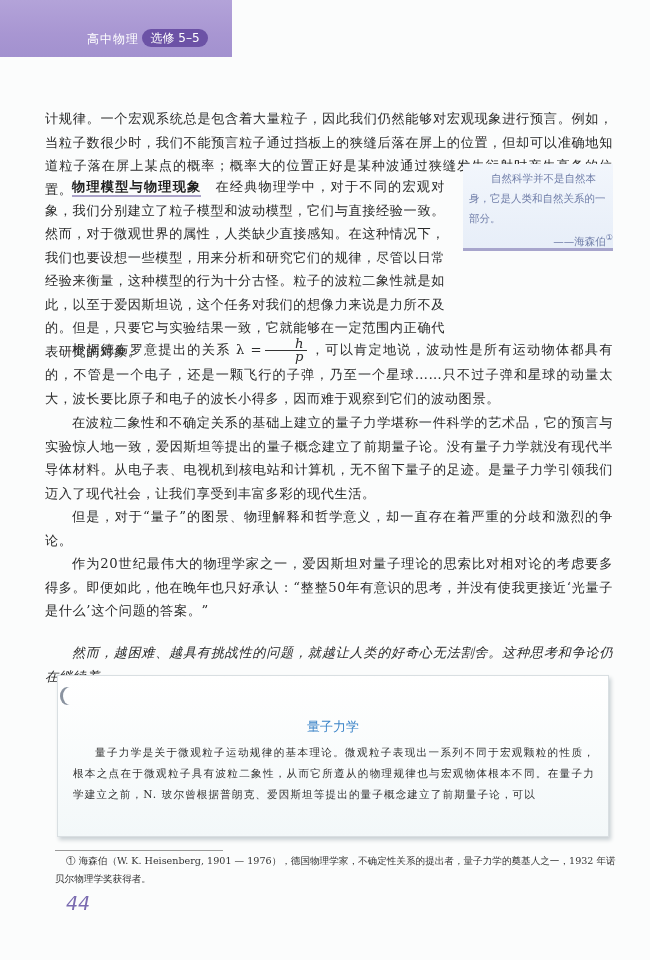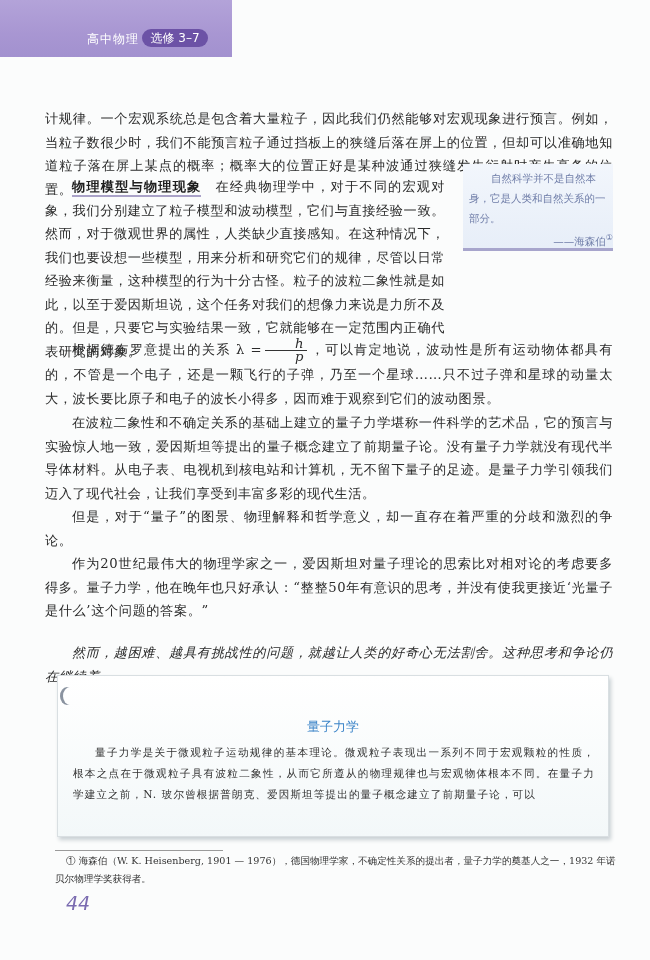--- a/index.html
+++ b/index.html
@@ -85,37 +85,37 @@
   .page-number {
     position: absolute; left: 66px; top: 892px;
     font-family: "DejaVu Sans", sans-serif; font-style: italic; font-size: 19px; color: #7a6bb0;
   }
 </style>
 </head>
 <body>
 
 <div class="header-band">
   <span class="header-subject">高中物理</span>
-  <span class="header-pill">选修 3–7</span>
+  <span class="header-pill">选修 5–5</span>
 </div>
 
 <p class="para" style="top:68px;margin-top:39px;">计规律。一个宏观系统总是包含着大量粒子，因此我们仍然能够对宏观现象进行预言。例如，当粒子数很少时，我们不能预言粒子通过挡板上的狭缝后落在屏上的位置，但却可以准确地知道粒子落在屏上某点的概率；概率大的位置正好是某种波通过狭缝发生衍射时产生亮条的位置。</p>
 
 <p class="para indent" style="top:175px; width:400px;"><span class="section-head">物理模型与物理现象</span><span>在经典物理学中，对于不同的宏观对象，我们分别建立了粒子模型和波动模型，它们与直接经验一致。然而，对于微观世界的属性，人类缺少直接感知。在这种情况下，我们也要设想一些模型，用来分析和研究它们的规律，尽管以日常经验来衡量，这种模型的行为十分古怪。粒子的波粒二象性就是如此，以至于爱因斯坦说，这个任务对我们的想像力来说是力所不及的。但是，只要它与实验结果一致，它就能够在一定范围内正确代表研究的对象。</span></p>
 
 <div class="quote-box">
   <p class="quote-text">自然科学并不是自然本身，它是人类和自然关系的一部分。</p>
   <p class="quote-author"><span>——海森伯</span><sup>①</sup></p>
 </div>
 
 <p class="para indent" style="top:338px;"><span>根据德布罗意提出的关系 λ =</span><span class="formula"><span class="num">h</span><span class="den">p</span></span><span>，可以肯定地说，波动性是所有运动物体都具有的，不管是一个电子，还是一颗飞行的子弹，乃至一个星球……只不过子弹和星球的动量太大，波长要比原子和电子的波长小得多，因而难于观察到它们的波动图景。</span></p>
 
 <p class="para indent" style="top:411px;">在波粒二象性和不确定关系的基础上建立的量子力学堪称一件科学的艺术品，它的预言与实验惊人地一致，爱因斯坦等提出的量子概念建立了前期量子论。没有量子力学就没有现代半导体材料。从电子表、电视机到核电站和计算机，无不留下量子的足迹。是量子力学引领我们迈入了现代社会，让我们享受到丰富多彩的现代生活。</p>
 <p class="para indent" style="top:505px;">但是，对于“量子”的图景、物理解释和哲学意义，却一直存在着严重的分歧和激烈的争论。</p>
-<p class="para indent" style="top:552px;">作为20世纪最伟大的物理学家之一，爱因斯坦对量子理论的思索比对相对论的考虑要多得多。量子力学，他在晚年也只好承认：“整整50年有意识的思考，并没有使我更接近‘光量子是什么’这个问题的答案。”</p>
+<p class="para indent" style="top:552px;">作为20世纪最伟大的物理学家之一，爱因斯坦对量子理论的思索比对相对论的考虑要多得多。即便如此，他在晚年也只好承认：“整整50年有意识的思考，并没有使我更接近‘光量子是什么’这个问题的答案。”</p>
 <p class="para indent" style="top:641px;font-style:italic;">然而，越困难、越具有挑战性的问题，就越让人类的好奇心无法割舍。这种思考和争论仍在继续着……</p>
 
 <div class="sidebar-box">
   <span class="moon-icon"></span>
   <div class="sidebar-title">量子力学</div>
   <p class="sidebar-body">量子力学是关于微观粒子运动规律的基本理论。微观粒子表现出一系列不同于宏观颗粒的性质，根本之点在于微观粒子具有波粒二象性，从而它所遵从的物理规律也与宏观物体根本不同。在量子力学建立之前，N. 玻尔曾根据普朗克、爱因斯坦等提出的量子概念建立了前期量子论，可以</p>
 </div>
 
 <div class="footnote-rule"></div>
 <p class="footnote">① 海森伯（W. K. Heisenberg, 1901 — 1976），德国物理学家，不确定性关系的提出者，量子力学的奠基人之一，1932 年诺贝尔物理学奖获得者。</p>

